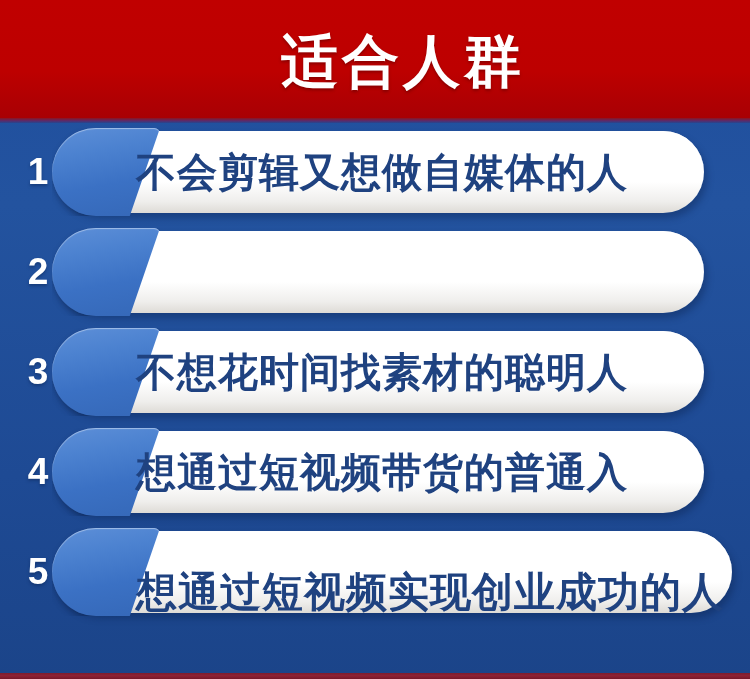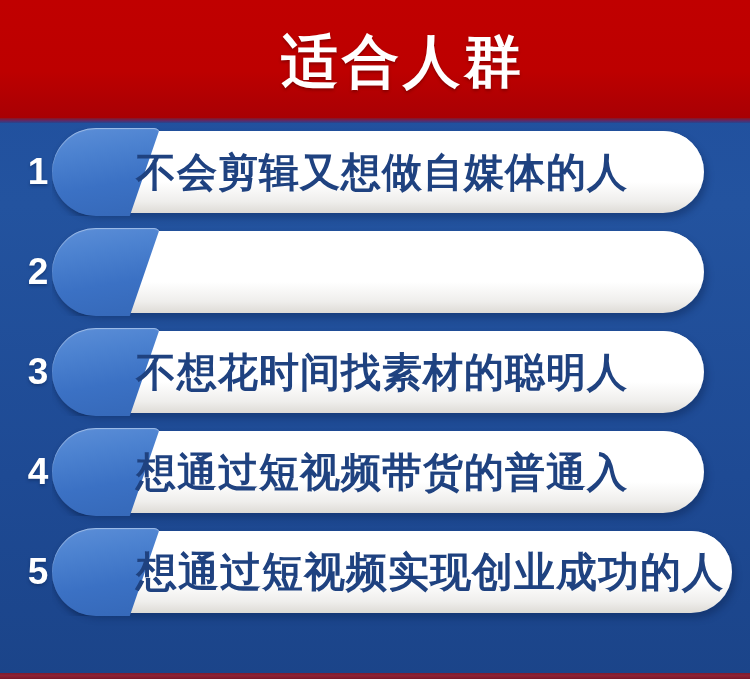--- a/index.html
+++ b/index.html
@@ -115,21 +115,21 @@
     white-space: nowrap;
   }
 
   
   .row-1 .capsule { width: 648px; }
   .row-2 .capsule { width: 648px; }
   .row-3 .capsule { width: 648px; }
   .row-4 .capsule { width: 648px; }
   .row-5 .capsule { width: 676px; }
 
-  .row-5 .row-text { font-size: 41px; }
+  .row-5 .row-text { font-size: 41px; margin-top: 20px; }
 
   
   .footer-strip {
     position: absolute;
     left: 0;
     bottom: 0;
     width: 750px;
     height: 6px;
     background: linear-gradient(180deg, #7c1d2e 0%, #8e2234 45%, #76182a 100%);
   }

